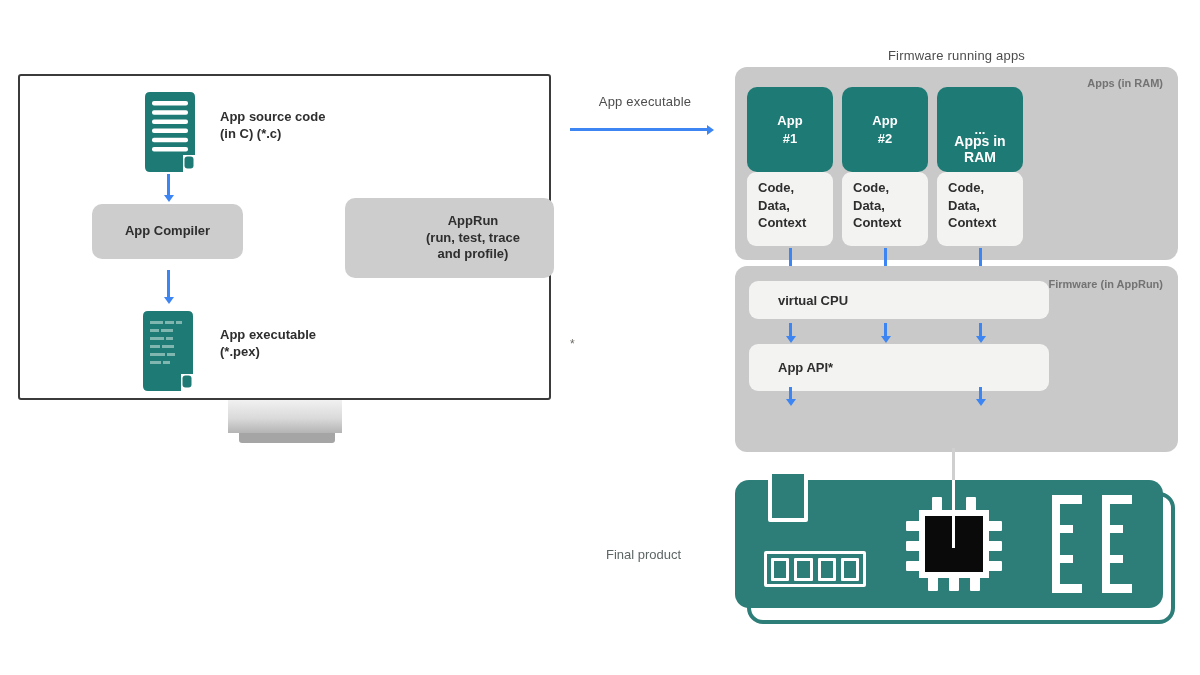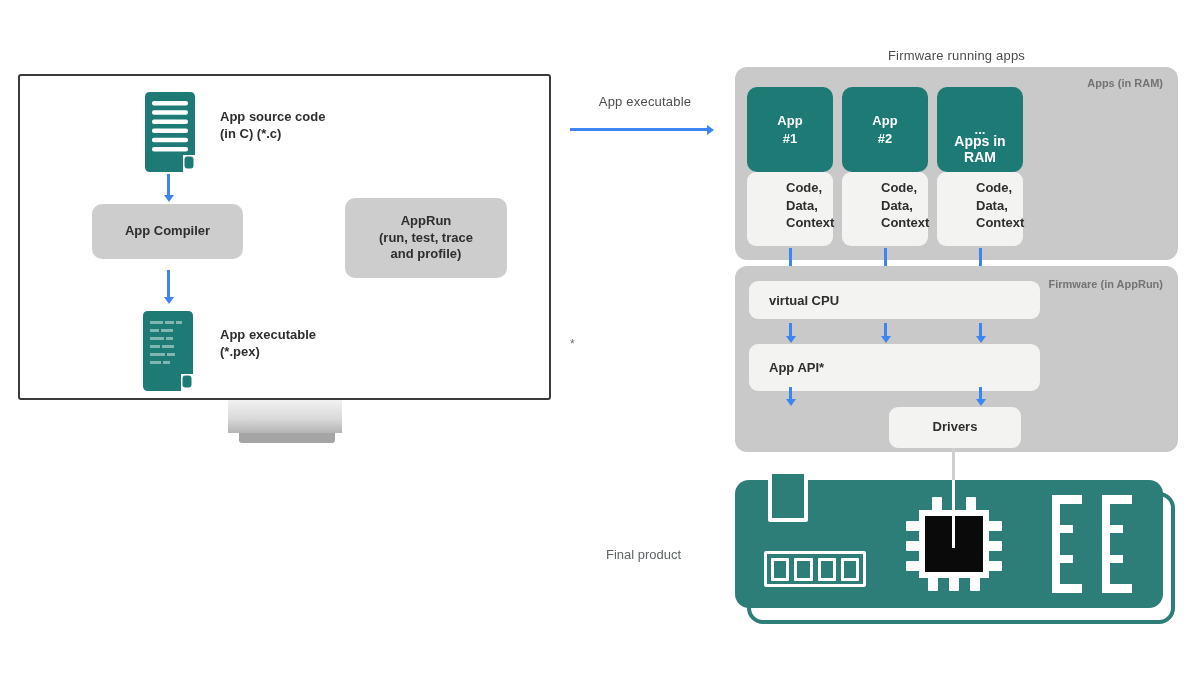--- a/index.html
+++ b/index.html
@@ -23,22 +23,22 @@
   .harrow{position:absolute;height:3px;background:#3c85f2;}
   .harrow::after{content:"";position:absolute;top:-3.5px;right:-6px;
     border-top:5px solid transparent;border-bottom:5px solid transparent;border-left:7px solid #3c85f2;}
   .monitor-screen{background:#ffffff;border:2px solid #3b3b3b;border-radius:3px;}
   .monitor-neck{background:linear-gradient(180deg,#f1f1f1 0%,#dadada 55%,#b4b4b4 100%);}
   .monitor-base{background:#a5a5a5;border-radius:0 0 3px 3px;}
   .footnote{font-size:12.5px;line-height:1.5;color:#6e6a64;}
   .small-gray-label{font-size:13px;color:#5d6565;}
   .app-title{font-weight:bold;font-size:13px;line-height:1.35;}
   .app-sub{position:absolute;bottom:7px;left:0;right:0;text-align:center;font-size:14px;font-weight:bold;color:#fff;}
-  .context-text{padding:7px 0 0 11px;font-weight:bold;font-size:13px;line-height:1.35;color:#2e2e2e;margin-left:28px;}
-  .hbox-label{display:flex;align-items:center;font-weight:bold;font-size:13px;color:#2e2e2e;padding-left:20px;}
+  .context-text{padding:7px 0 0 11px;font-weight:bold;font-size:13px;line-height:1.35;color:#2e2e2e;}
+  .hbox-label{display:flex;align-items:center;font-weight:bold;font-size:13px;color:#2e2e2e;padding-left:29px;}
   .board{background:#2d7d78;border-radius:14px;}
   .board-ring{border:4px solid #2d7d78;border-radius:16px;background:transparent;}
   .usb-tab{background:#2d7d78;border:4px solid #ffffff;border-radius:2px;}
   .dip{box-sizing:border-box;background:#2d7d78;border:3px solid #ffffff;border-radius:2px;
        display:flex;align-items:center;gap:5px;padding:0 4px;}
   .dip-cell{box-sizing:border-box;width:19px;height:23px;border:3px solid #ffffff;border-radius:1px;background:#2d7d78;}
   .wire{position:absolute;width:3px;}
 </style>
 </head>
 <body>
@@ -62,21 +62,21 @@
   </svg>
   <div class="abs bold-dark ml" style="left:220px;top:109px;">App source code
 (in C) (*.c)</div>
 
   <div class="varrow" style="left:167px;top:174px;height:22px;"></div>
 
   <div class="abs gray-node center-flex bold-dark" style="left:92px;top:204px;width:151px;height:55px;">
     <span class="ml">App Compiler</span>
   </div>
 
-  <div class="abs gray-node center-flex bold-dark" style="left:345px;top:198px;width:162px;height:80px;">
+  <div class="abs gray-node center-flex bold-dark" style="left:345px;top:198px;width:162px;height:80px;padding-left:47px;">
     <span class="ml">AppRun
 (run, test, trace
 and profile)</span>
   </div>
 
   <div class="varrow" style="left:167px;top:270px;height:28px;"></div>
 
   <svg class="abs" style="left:143px;top:311px;" width="50" height="80" viewBox="0 0 50 80">
     <path d="M5 0 H45 Q50 0 50 5 V63 H38 V80 H5 Q0 80 0 75 V5 Q0 0 5 0 Z" fill="#1d7a75"></path>
     <rect x="39.5" y="64.5" width="9" height="12" rx="3" fill="#1d7a75"></rect>
@@ -156,23 +156,20 @@
   <div class="varrow" style="left:884px;top:323px;height:14px;"></div>
   <div class="varrow" style="left:979px;top:323px;height:14px;"></div>
 
   <div class="abs white-node hbox-label" style="left:749px;top:344px;width:271px;height:47px;">
     <span>App API*</span>
   </div>
 
   <div class="varrow" style="left:789px;top:387px;height:13px;"></div>
   <div class="varrow" style="left:979px;top:387px;height:13px;"></div>
 
-  <div class="abs white-node center-flex bold-dark" style="left:889px;top:407px;width:132px;height:41px;">
-    <span>Drivers</span>
-  </div>
 
   <div class="wire" style="left:952px;top:448px;height:32px;background:#cfcfcf;z-index:0;"></div>
 
   <div class="abs board-ring" style="left:747px;top:492px;width:420px;height:124px;z-index:0;"></div>
   <div class="abs board" style="left:735px;top:480px;width:428px;height:128px;z-index:1;"></div>
 
   <div class="abs usb-tab" style="left:768px;top:470px;width:32px;height:44px;z-index:2;"></div>
 
   <div class="abs dip" style="left:764px;top:551px;width:102px;height:36px;z-index:2;">
     <div class="dip-cell"></div>

